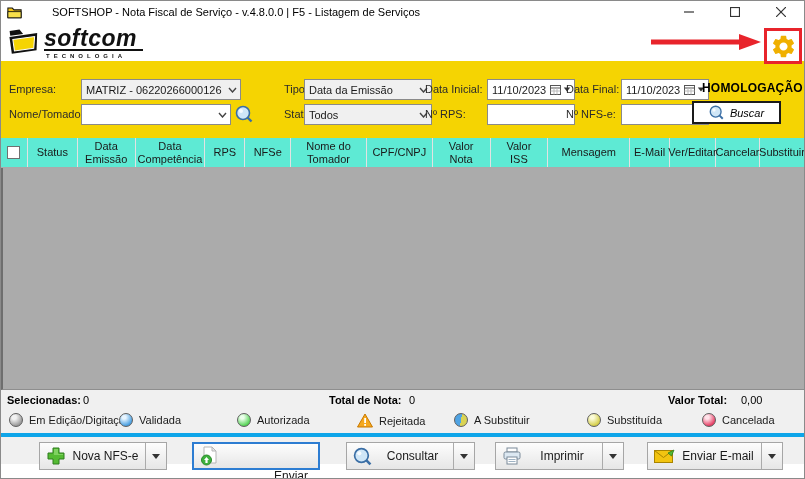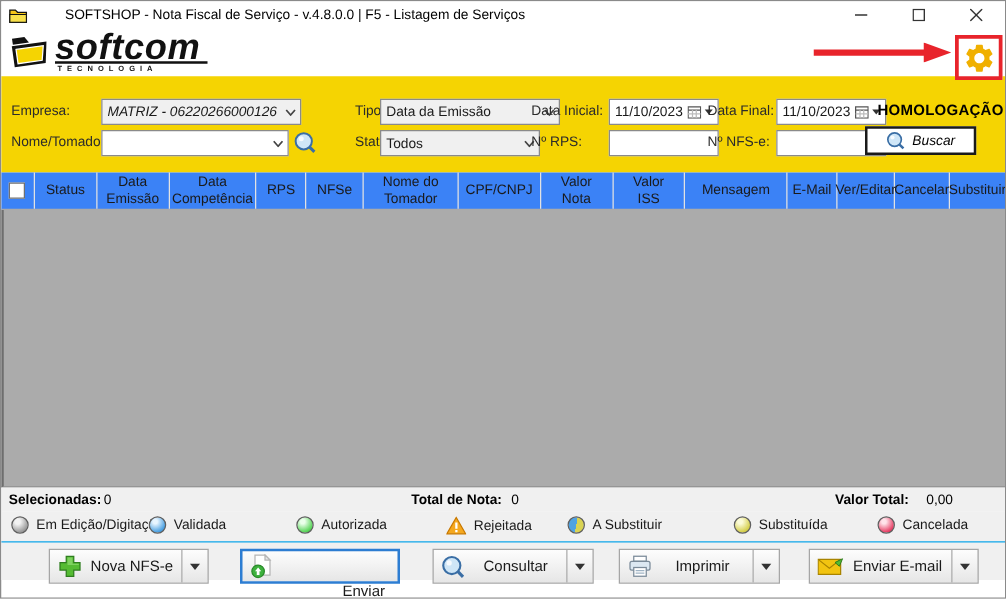--- a/index.html
+++ b/index.html
@@ -14,21 +14,21 @@
     display:flex; align-items:center; padding-left:6px; }
   .titlebar .app-icon { width:15px; height:13px; margin-right:6px; flex:0 0 auto; }
   .titlebar .title { font-size:11px; color:#000; white-space:nowrap;margin-left:24px; }
   .win-controls { position:absolute; right:0; top:0; height:22px; display:flex; }
   .win-btn { width:46px; height:22px; display:flex; align-items:center; justify-content:center; cursor:default; }
   
   .logo-band { position:absolute; left:0; top:22px; width:100%; height:38px; background:#fff; }
   .logo { position:absolute; left:6px; top:1px; display:flex; align-items:flex-start; }
   .logo-folder { width:34px; height:32px; }
   .logo-textblock { margin-left:3px; margin-top:3px; }
-  .logo-name { font-style: italic; font-weight: bold; font-size:29px; line-height:22px; color:#111;
+  .logo-name { font-style: italic; font-weight: bold; font-size:23px; line-height:22px; color:#111;
     letter-spacing:0.5px; border-bottom:2px solid #111; padding-right:6px; }
   .logo-tag { font-size:6px; font-weight:bold; letter-spacing:4px; color:#111; margin-top:2px; padding-left:2px; }
   
   .annot-arrow { position:absolute; left:648px; top:33px; z-index:5; }
   .gear-box { position:absolute; left:763px; top:27px; width:38px; height:36px; z-index:5;
     border:3px solid #e8242b; background:#fff; display:flex; align-items:center; justify-content:center; cursor:pointer; }
   
   .filter-band { position:absolute; left:0; top:60px; width:100%; height:77px; background:#f5d402; }
   .flabel { position:absolute; font-size:11px; color:#2b2b2b; white-space:nowrap; }
   .combo, .tinput, .dateinput {
@@ -37,21 +37,21 @@
   }
   .tinput, .dateinput { background:#fff; cursor:text; }
   .combo .chev, .dateinput .dd { position:absolute; right:3px; top:0; height:100%; display:flex; align-items:center; }
   .combo.white { background:#fff; }
   .lens-btn { position:absolute; width:18px; height:18px; border:none; background:transparent; cursor:pointer; padding:0; }
   .env-badge { position:absolute; left:701px; top:20px; font-size:12px; font-weight:bold; color:#000; letter-spacing:0.2px; }
   .buscar-btn { position:absolute; left:691px; top:40px; width:89px; height:23px; background:#fff;
     border:2px solid #1a1a1a; display:flex; align-items:center; justify-content:center; gap:6px;
     font-size:11px; cursor:pointer;font-style:italic; }
   
-  .grid-header { position:absolute; left:0; top:137px; width:100%; height:30px; background:#3b82f6;
+  .grid-header { position:absolute; left:0; top:137px; width:100%; height:30px; background:#5eead4;
     display:flex; border-bottom:1px solid #aaa; }
   .th { height:100%; display:flex; align-items:center; justify-content:center; text-align:center;
     font-size:11px; line-height:1.15; white-space:pre-line; border-right:1px solid #e2e2e2; cursor:default; }
   .th:last-child { border-right:none; }
   .c-check{width:27px}.c0{width:50px}.c1{width:58px}.c2{width:70px}.c3{width:40px}.c4{width:46px}
   .c5{width:76px}.c6{width:66px}.c7{width:58px}.c8{width:58px}.c9{width:82px}.c10{width:40px}
   .c11{width:46px}.c12{width:44px}.c13{width:44px}
   .hdr-checkbox { width:13px; height:13px; background:#fff; border:1px solid #707070; cursor:pointer; }
   .grid-body { position:absolute; left:0; top:167px; width:100%; height:222px; background:#ababab;
     border-left:2px solid #6e6e6e; border-bottom:1px solid #8e8e8e; }
@@ -64,21 +64,21 @@
   .legend-item { position:absolute; top:4px; display:flex; align-items:center; gap:6px; }
   .legend-label { font-size:11px; color:#1a1a1a; white-space:nowrap; }
   .dot { width:14px; height:14px; border-radius:50%; border:1px solid #5f5f5f; }
   .dot-gray  { background: radial-gradient(circle at 35% 28%, #f2f2f2 0 18%, #9e9e9e 70%, #7c7c7c); }
   .dot-blue  { background: radial-gradient(circle at 35% 28%, #e8f5ff 0 15%, #4fa3e3 70%, #2d7bbd); }
   .dot-green { background: radial-gradient(circle at 35% 28%, #eaffea 0 15%, #5cd65c 70%, #2fae2f); }
   .dot-split { background: linear-gradient(100deg, #4fa3e3 50%, #d9d353 50%); }
   .dot-yellow{ background: radial-gradient(circle at 35% 28%, #fbfbd8 0 15%, #d6d04f 70%, #b2ab2e); }
   .dot-red   { background: radial-gradient(circle at 35% 28%, #ffe3ea 0 15%, #e8466b 70%, #c12a4d); }
   
-  .action-bar { position:absolute; left:0; top:432px; width:100%; height:31px; background:#f0f0f0; border-top:1px solid #0ea5e9; }
+  .action-bar { position:absolute; left:0; top:432px; width:100%; height:31px; background:#f0f0f0; border-top:4px solid #0ea5e9; }
   .act-btn { position:absolute; top:5px; height:28px; background:linear-gradient(#fdfdfd,#e6e6e6);
     border:1px solid #a6a6a6; display:flex; align-items:stretch; font-size:12px; color:#1a1a1a; cursor:pointer; }
   .act-main { display:flex; align-items:center; flex:1; padding:0 6px; gap:6px; }
   .act-label { flex:1; text-align:center; white-space:nowrap; }
   .act-arrow { width:21px; border-left:1px solid #ababab; display:flex; align-items:center; justify-content:center; cursor:pointer; }
   .btn-enviar { border:2px solid #2d7dd2; }
   .btn-enviar .act-label { text-align:right; padding-right:4px;margin-top:40px; }
   .chev-down { width:0; height:0; border-left:4px solid transparent; border-right:4px solid transparent; border-top:5px solid #333; }
 </style>
 </head>
@@ -141,21 +141,21 @@
         s0.02,0.64,0.07,0.94l-2.03,1.58c-0.18,0.14-0.23,0.41-0.12,0.61l1.92,3.32c0.12,0.22,0.37,0.29,0.59,0.22l2.39-0.96
         c0.5,0.38,1.03,0.7,1.62,0.94l0.36,2.54c0.05,0.24,0.24,0.41,0.48,0.41h3.84c0.24,0,0.44-0.17,0.47-0.41l0.36-2.54
         c0.59-0.24,1.13-0.56,1.62-0.94l2.39,0.96c0.22,0.08,0.47,0,0.59-0.22l1.92-3.32c0.12-0.22,0.07-0.47-0.12-0.61L19.14,12.94z
         M12,15.6c-1.98,0-3.6-1.62-3.6-3.6s1.62-3.6,3.6-3.6s3.6,1.62,3.6,3.6S13.98,15.6,12,15.6z"></path>
     </svg>
   </div>
 
   <div class="filter-band">
 
     <span class="flabel" style="left:8px; top:22px;">Empresa:</span>
-    <div class="combo" style="left:80px; top:18px; width:160px;font-style:italic;">
+    <div class="combo" style="left:80px; top:18px; width:160px;">
       <span>MATRIZ - 06220266000126</span>
       <span class="chev">
           <svg width="9" height="6" viewBox="0 0 9 6">
             <polyline points="1,1 4.5,5 8,1" fill="none" stroke="#444" stroke-width="1.4"></polyline>
           </svg>
         </span>
     </div>
 
     <span class="flabel" style="left:8px; top:47px;">Nome/Tomador:</span>
     <div class="combo white" style="left:80px; top:43px; width:150px;">
@@ -168,21 +168,21 @@
     </div>
     <button class="lens-btn" style="left:234px; top:44px;">
       <svg width="18" height="18" viewBox="0 0 18 18">
         <circle cx="8" cy="8" r="6.5" fill="#cfe6f7" stroke="#3a6ea5" stroke-width="1.6"></circle>
         <circle cx="6" cy="6" r="2" fill="#ffffff" opacity="0.8"></circle>
         <line x1="12.5" y1="12.5" x2="16.5" y2="16.5" stroke="#3a6ea5" stroke-width="2.4"></line>
       </svg>
     </button>
 
     <span class="flabel" style="left:283px; top:22px;">Tipo Data:</span>
-    <div class="combo" style="left:303px; top:18px; width:144px;">
+    <div class="combo" style="left:303px; top:18px; width:128px;">
       <span>Data da Emissão</span>
       <span class="chev">
           <svg width="9" height="6" viewBox="0 0 9 6">
             <polyline points="1,1 4.5,5 8,1" fill="none" stroke="#444" stroke-width="1.4"></polyline>
           </svg>
         </span>
     </div>
 
     <span class="flabel" style="left:283px; top:47px;">Status:</span>
     <div class="combo" style="left:303px; top:43px; width:128px;">

